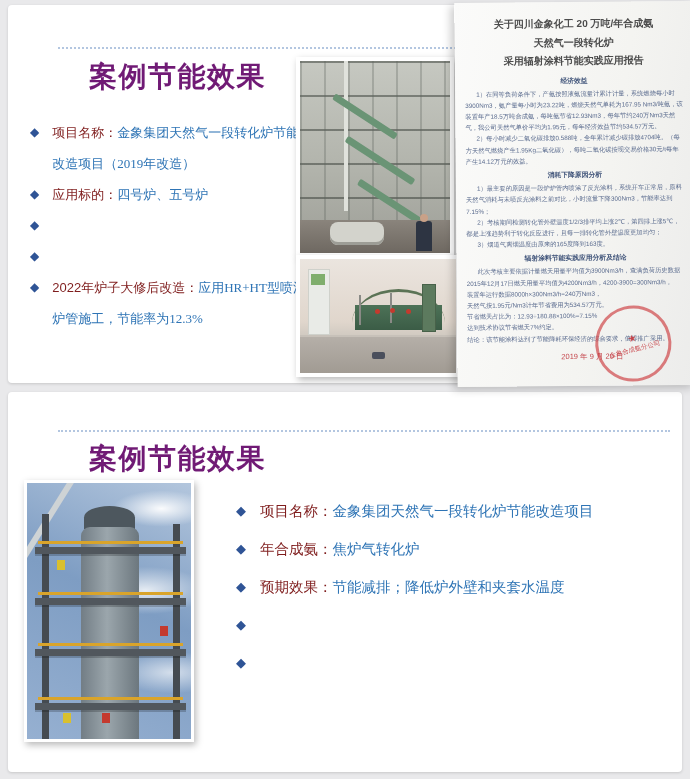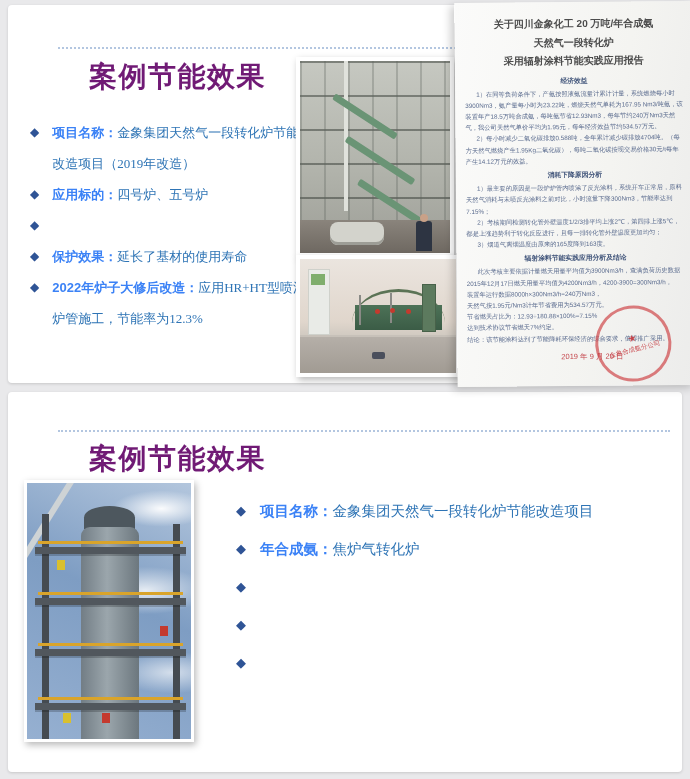--- a/index.html
+++ b/index.html
@@ -21,21 +21,21 @@
 
   
   .bullets { position:absolute; }
   #slide1 .bullets { left:22px; top:112px; width:276px; }
   #slide2 .bullets { left:228px; top:100px; width:436px; }
   .bullet { display:flex; align-items:flex-start; }
   #slide1 .bullet { font-size:13px; line-height:31px; }
   #slide2 .bullet { font-size:14.5px; line-height:38px; }
   .diamond { color:#2f5496; font-size:12px; margin-right:13px; flex:0 0 auto; }
   #slide2 .diamond { font-size:13px; margin-right:14px; }
-  .lbl { font-weight:bold; color:#3b82f6; }
+  .lbl { font-weight:normal; color:#7f1d1d; }
   .val { color:#2e74b5; font-family:"Liberation Serif","DejaVu Serif",serif; }
 
   
   .photo { position:absolute; background:#fff; padding:4px;
     box-shadow:2px 3px 7px rgba(0,0,0,.28); }
   .photo-inner { position:relative; width:100%; height:100%; overflow:hidden; }
   .abs { position:absolute; }
 
   #photo1 { left:288px; top:52px; width:158px; height:200px; }
   .p1-bg { inset:0; background:linear-gradient(#c6c8c1 0%,#b2b4ac 55%,#9d9e97 100%); }
@@ -108,21 +108,20 @@
     </div>
     <div class="bullet">
       <span class="diamond">◆</span>
       <p><span class="lbl">应用标的：</span><span class="val">四号炉、五号炉</span></p>
     </div>
     <div class="bullet">
       <span class="diamond">◆</span>
     </div>
     <div class="bullet">
       <span class="diamond">◆</span>
-      <p><span class="lbl">保护效果：</span><span class="val">延长了基材的使用寿命</span></p>
     </div>
     <div class="bullet">
       <span class="diamond">◆</span>
       <p><span class="lbl">2022年炉子大修后改造：</span><span class="val">应用HR+HT型喷涂炉管施工，节能率为12.3%</span></p>
     </div>
   </div>
 
   <div class="photo" id="photo1">
     <div class="photo-inner">
       <div class="abs p1-bg"></div>
@@ -219,20 +218,21 @@
     <div class="bullet">
       <span class="diamond">◆</span>
       <p><span class="lbl">项目名称：</span><span class="val">金象集团天然气一段转化炉节能改造项目</span></p>
     </div>
     <div class="bullet">
       <span class="diamond">◆</span>
       <p><span class="lbl">年合成氨：</span><span class="val">焦炉气转化炉</span></p>
     </div>
     <div class="bullet">
       <span class="diamond">◆</span>
+      <p><span class="lbl">预期效果：</span><span class="val">节能减排；降低炉外壁和夹套水温度</span></p>
     </div>
     <div class="bullet">
       <span class="diamond">◆</span>
     </div>
     <div class="bullet">
       <span class="diamond">◆</span>
     </div>
   </div>
 </div>
 

